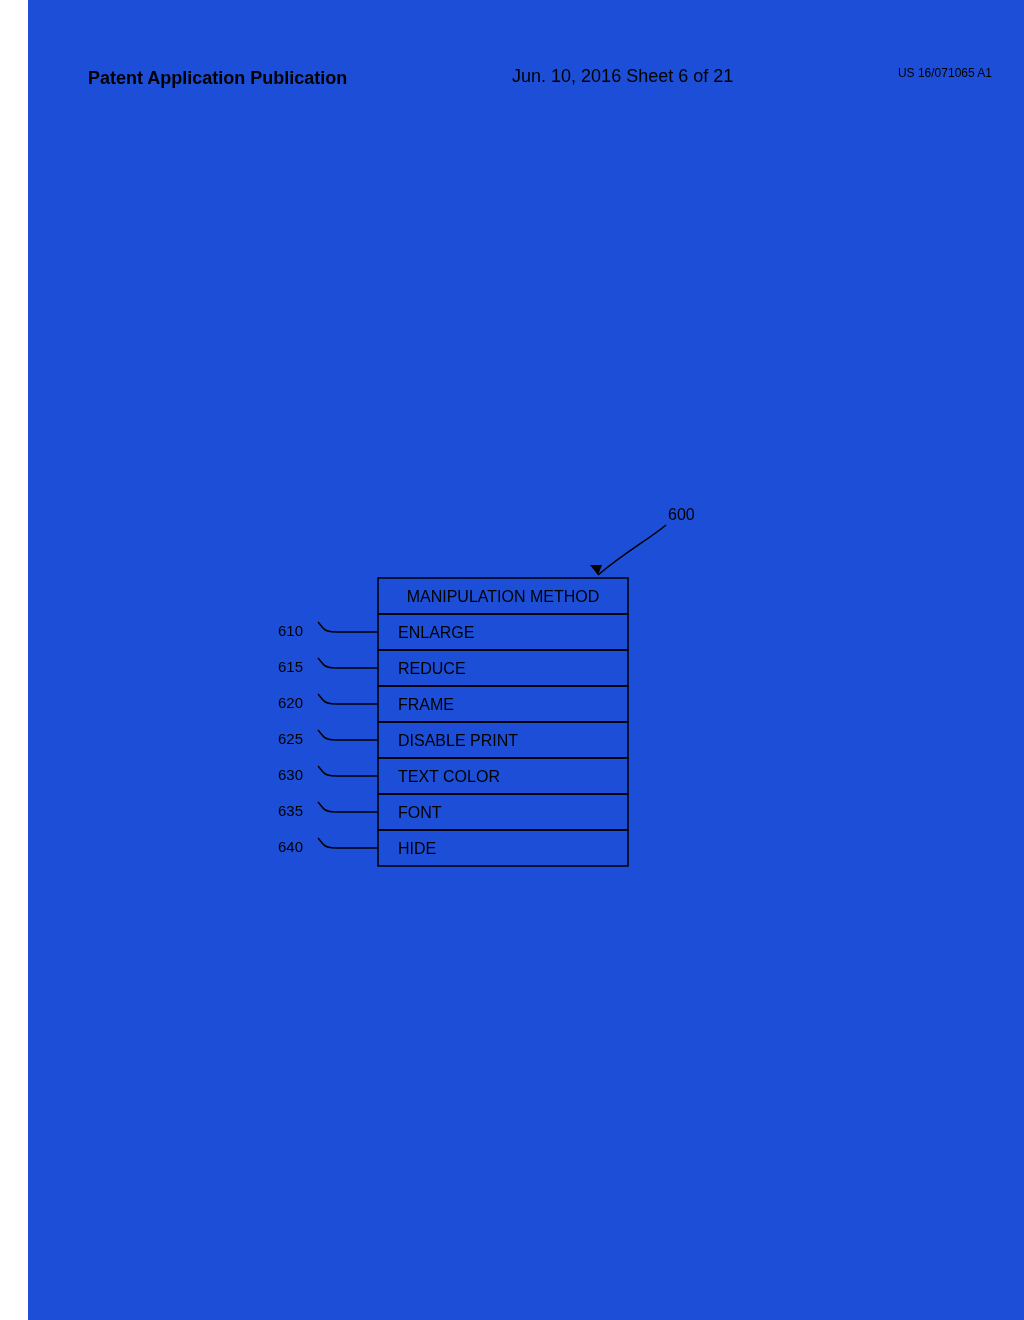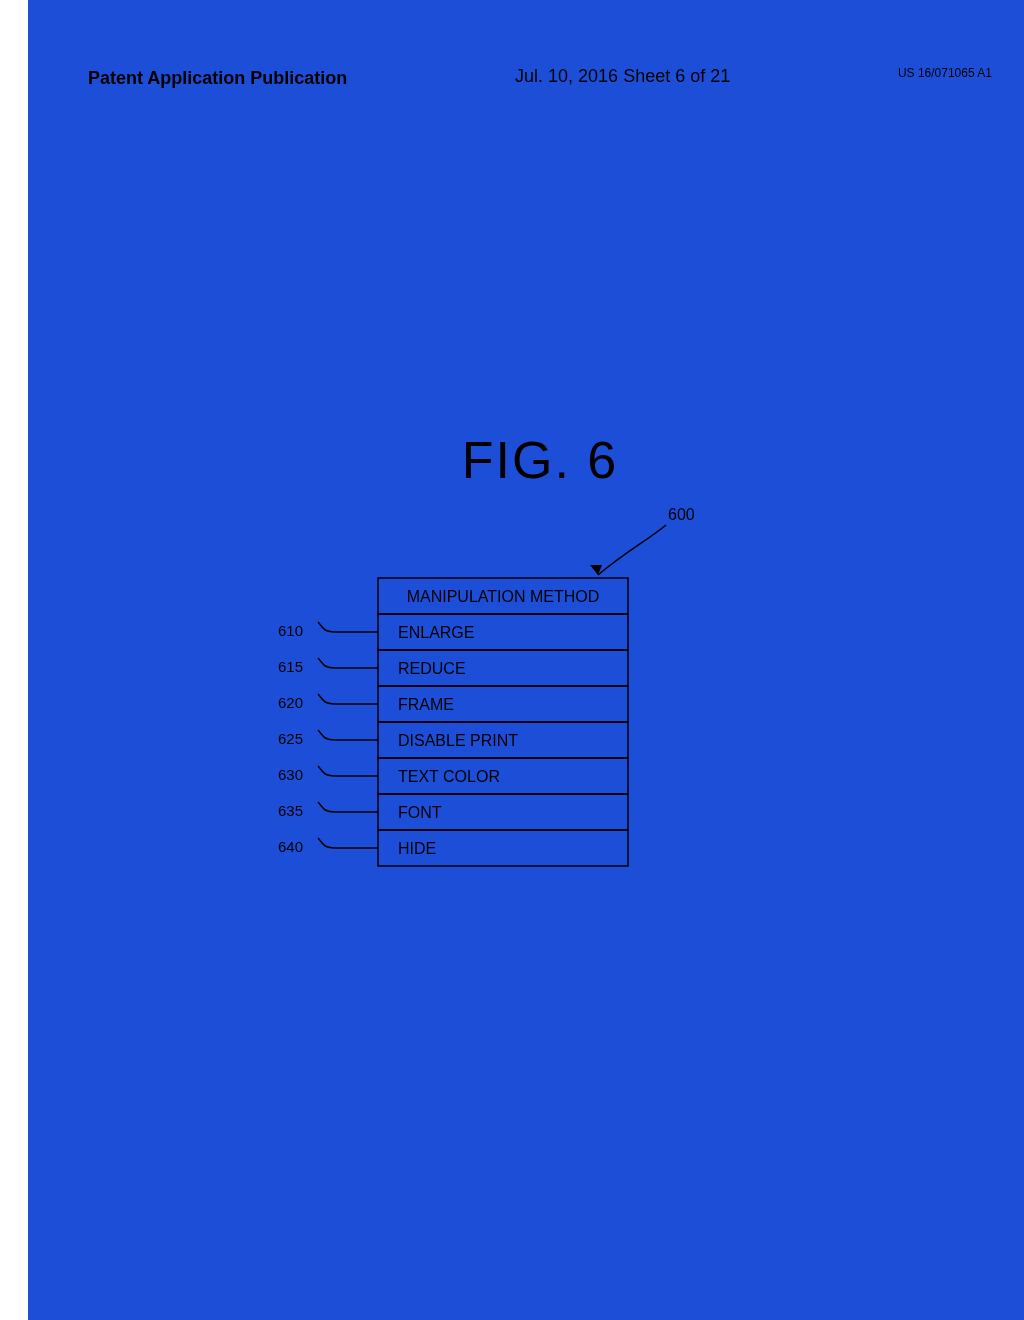--- a/index.html
+++ b/index.html
@@ -66,25 +66,24 @@
       letter-spacing: 2px;
     }
   </style>
 </head>
 <body>
 
 <div class="page">
 
   <div class="header">
     <div class="header-left">Patent Application Publication</div>
-    <div class="header-center">Jul. 10, 2016  Sheet 6 of 21</div>
+    <div class="header-center">Jun. 10, 2016  Sheet 6 of 21</div>
     <div class="header-right">US 16/071065 A1</div>
   </div>
 
-  <div class="figure-title">FIG. 6</div>
 
   <svg style="position:absolute; top:490px; left:150px; width:700px; height:480px;">
 
     <text x="490" y="30" font-size="16" font-family="Arial, sans-serif">600</text>
 
     <path d="M 488 35 C 470 50, 450 60, 420 85" stroke="#000" stroke-width="1.5" fill="none"></path>
 
     <polygon points="420,85 412,75 424,75" fill="#000"></polygon>
 
     <rect x="200" y="88" width="250" height="36" fill="none" stroke="#000" stroke-width="1.5"></rect>

